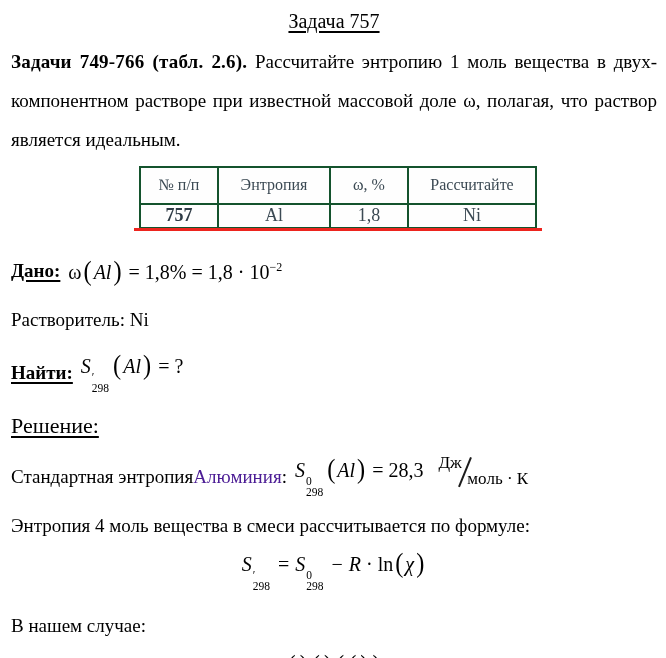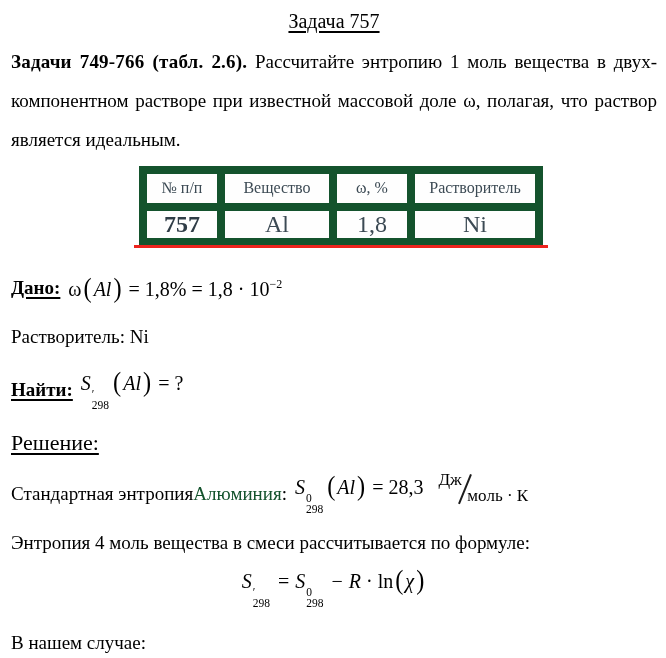--- a/index.html
+++ b/index.html
@@ -18,25 +18,25 @@
     margin-top:10px; font-size:19px; line-height:2.05;
     text-align:justify; hyphens:manual; -webkit-hyphens:manual;
   }
   .intro b { letter-spacing:0.2px; }
 
   .table-wrap { display:inline-block; margin-left:128px; margin-top:6px; }
   table.data-table {
     border-collapse:collapse; color:#3c4a54; background:#fefefe;
   }
   table.data-table th, table.data-table td {
-    border:8px solid #14532d; text-align:center; vertical-align:middle;
+    border:2px solid #14532d; text-align:center; vertical-align:middle;
     padding:0 7px;
   }
   table.data-table th { font-weight:normal; font-size:16px; height:37px; }
-  table.data-table td { font-size:24px; height:24px; }
+  table.data-table td { font-size:18px; height:24px; }
   .col-num   { width:78px; }
   .col-subst { width:112px; }
   .col-omega { width:78px; }
   .col-solv  { width:128px; }
   td.bold-cell { font-weight:bold; color:#2f3c46; }
   .red-line { height:3px; background:#ed241e; width:calc(100% + 10px); margin-left:-5px; margin-top:-1px; }
 
   .line { font-size:19px; }
   .lbl { font-weight:bold; }
   .formula { font-size:20px; white-space:nowrap; }
@@ -50,21 +50,21 @@
   .par { font-size:1.22em; display:inline-block; transform:scaleY(1.12); margin:0 2px; font-weight:300; }
   .sup { font-size:12px; position:relative; top:-8px; }
   .op  { margin:0 6px; }
   .dot { margin:0 5px; }
 
   .row-given   { margin-top:22px; display:flex; align-items:center; }
   .row-solv    { margin-top:24px; }
   .row-find    { margin-top:20px; display:flex; align-items:center; }
   .solution-h  { margin-top:18px; text-align:left; font-size:22px; font-weight:normal; }
   .row-std     { margin-top:16px; display:flex; align-items:center; }
-  .red-word { color:#14532d; }
+  .red-word { color:#4c1d95; }
   .unit { display:inline-flex; align-items:center; margin-left:10px; }
   .u-top { position:relative; top:-9px; font-size:17px; }
   .u-slash { display:inline-block; width:1.5px; height:32px; background:#1c1c1c; transform:rotate(22deg); margin:0 2px; }
   .u-bot { position:relative; top:7px; font-size:17px; }
 
   .row-mix  { margin-top:16px; }
   .centered { text-align:center; margin-top:12px; }
   .row-case { margin-top:22px; }
   .last-formula { margin-top:14px; }
 </style>
@@ -80,23 +80,23 @@
 
 
 <p class="intro"><b>Задачи 749-766 (табл. 2.6).</b><span> Рассчитайте энтропию 1 моль вещества в двух­компонентном растворе при известной массовой доле ω, полагая, что раствор является идеальным.</span></p>
 
 
 <div class="table-wrap">
   <table class="data-table">
     <tbody>
         <tr>
       <th class="col-num">№ п/п</th>
-      <th class="col-subst">Вещество</th>
+      <th class="col-subst">Энтропия</th>
       <th class="col-omega">ω, %</th>
-      <th class="col-solv">Растворитель</th>
+      <th class="col-solv">Рассчитайте</th>
     </tr>
     <tr>
       <td class="bold-cell">757</td>
       <td>Al</td>
       <td>1,8</td>
       <td>Ni</td>
     </tr>
   </tbody>
     </table>
   <div class="red-line"></div>

